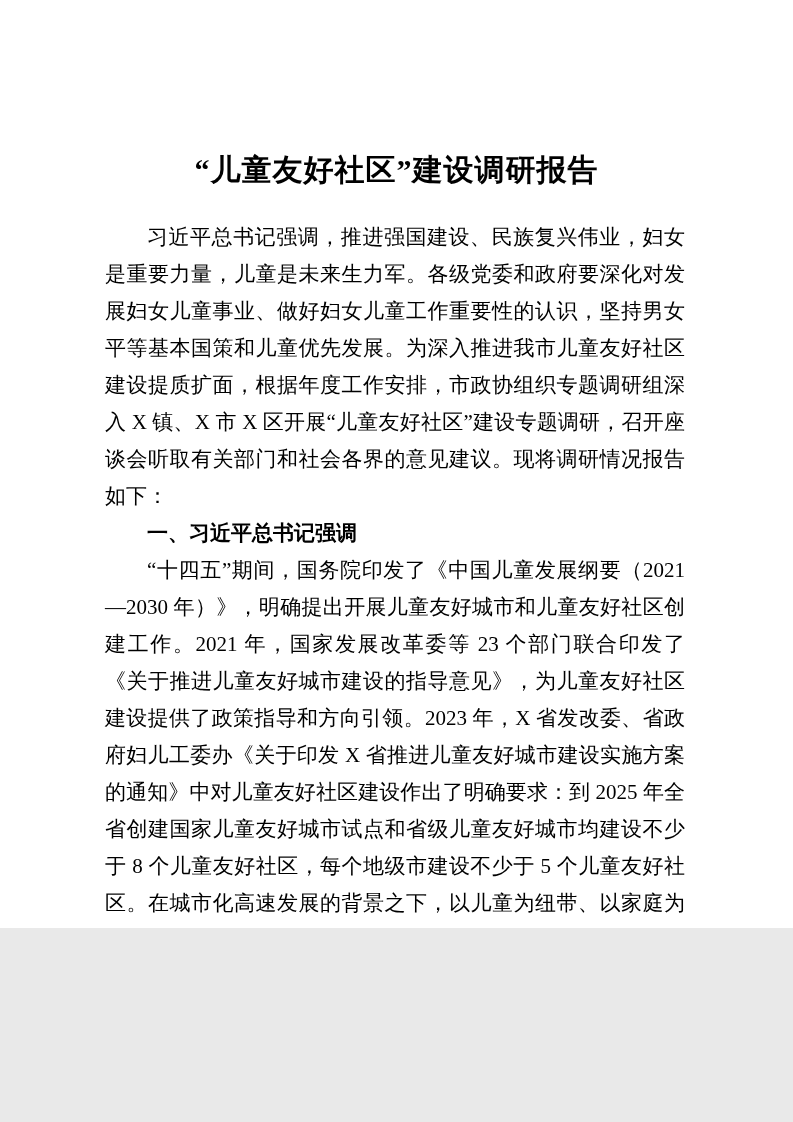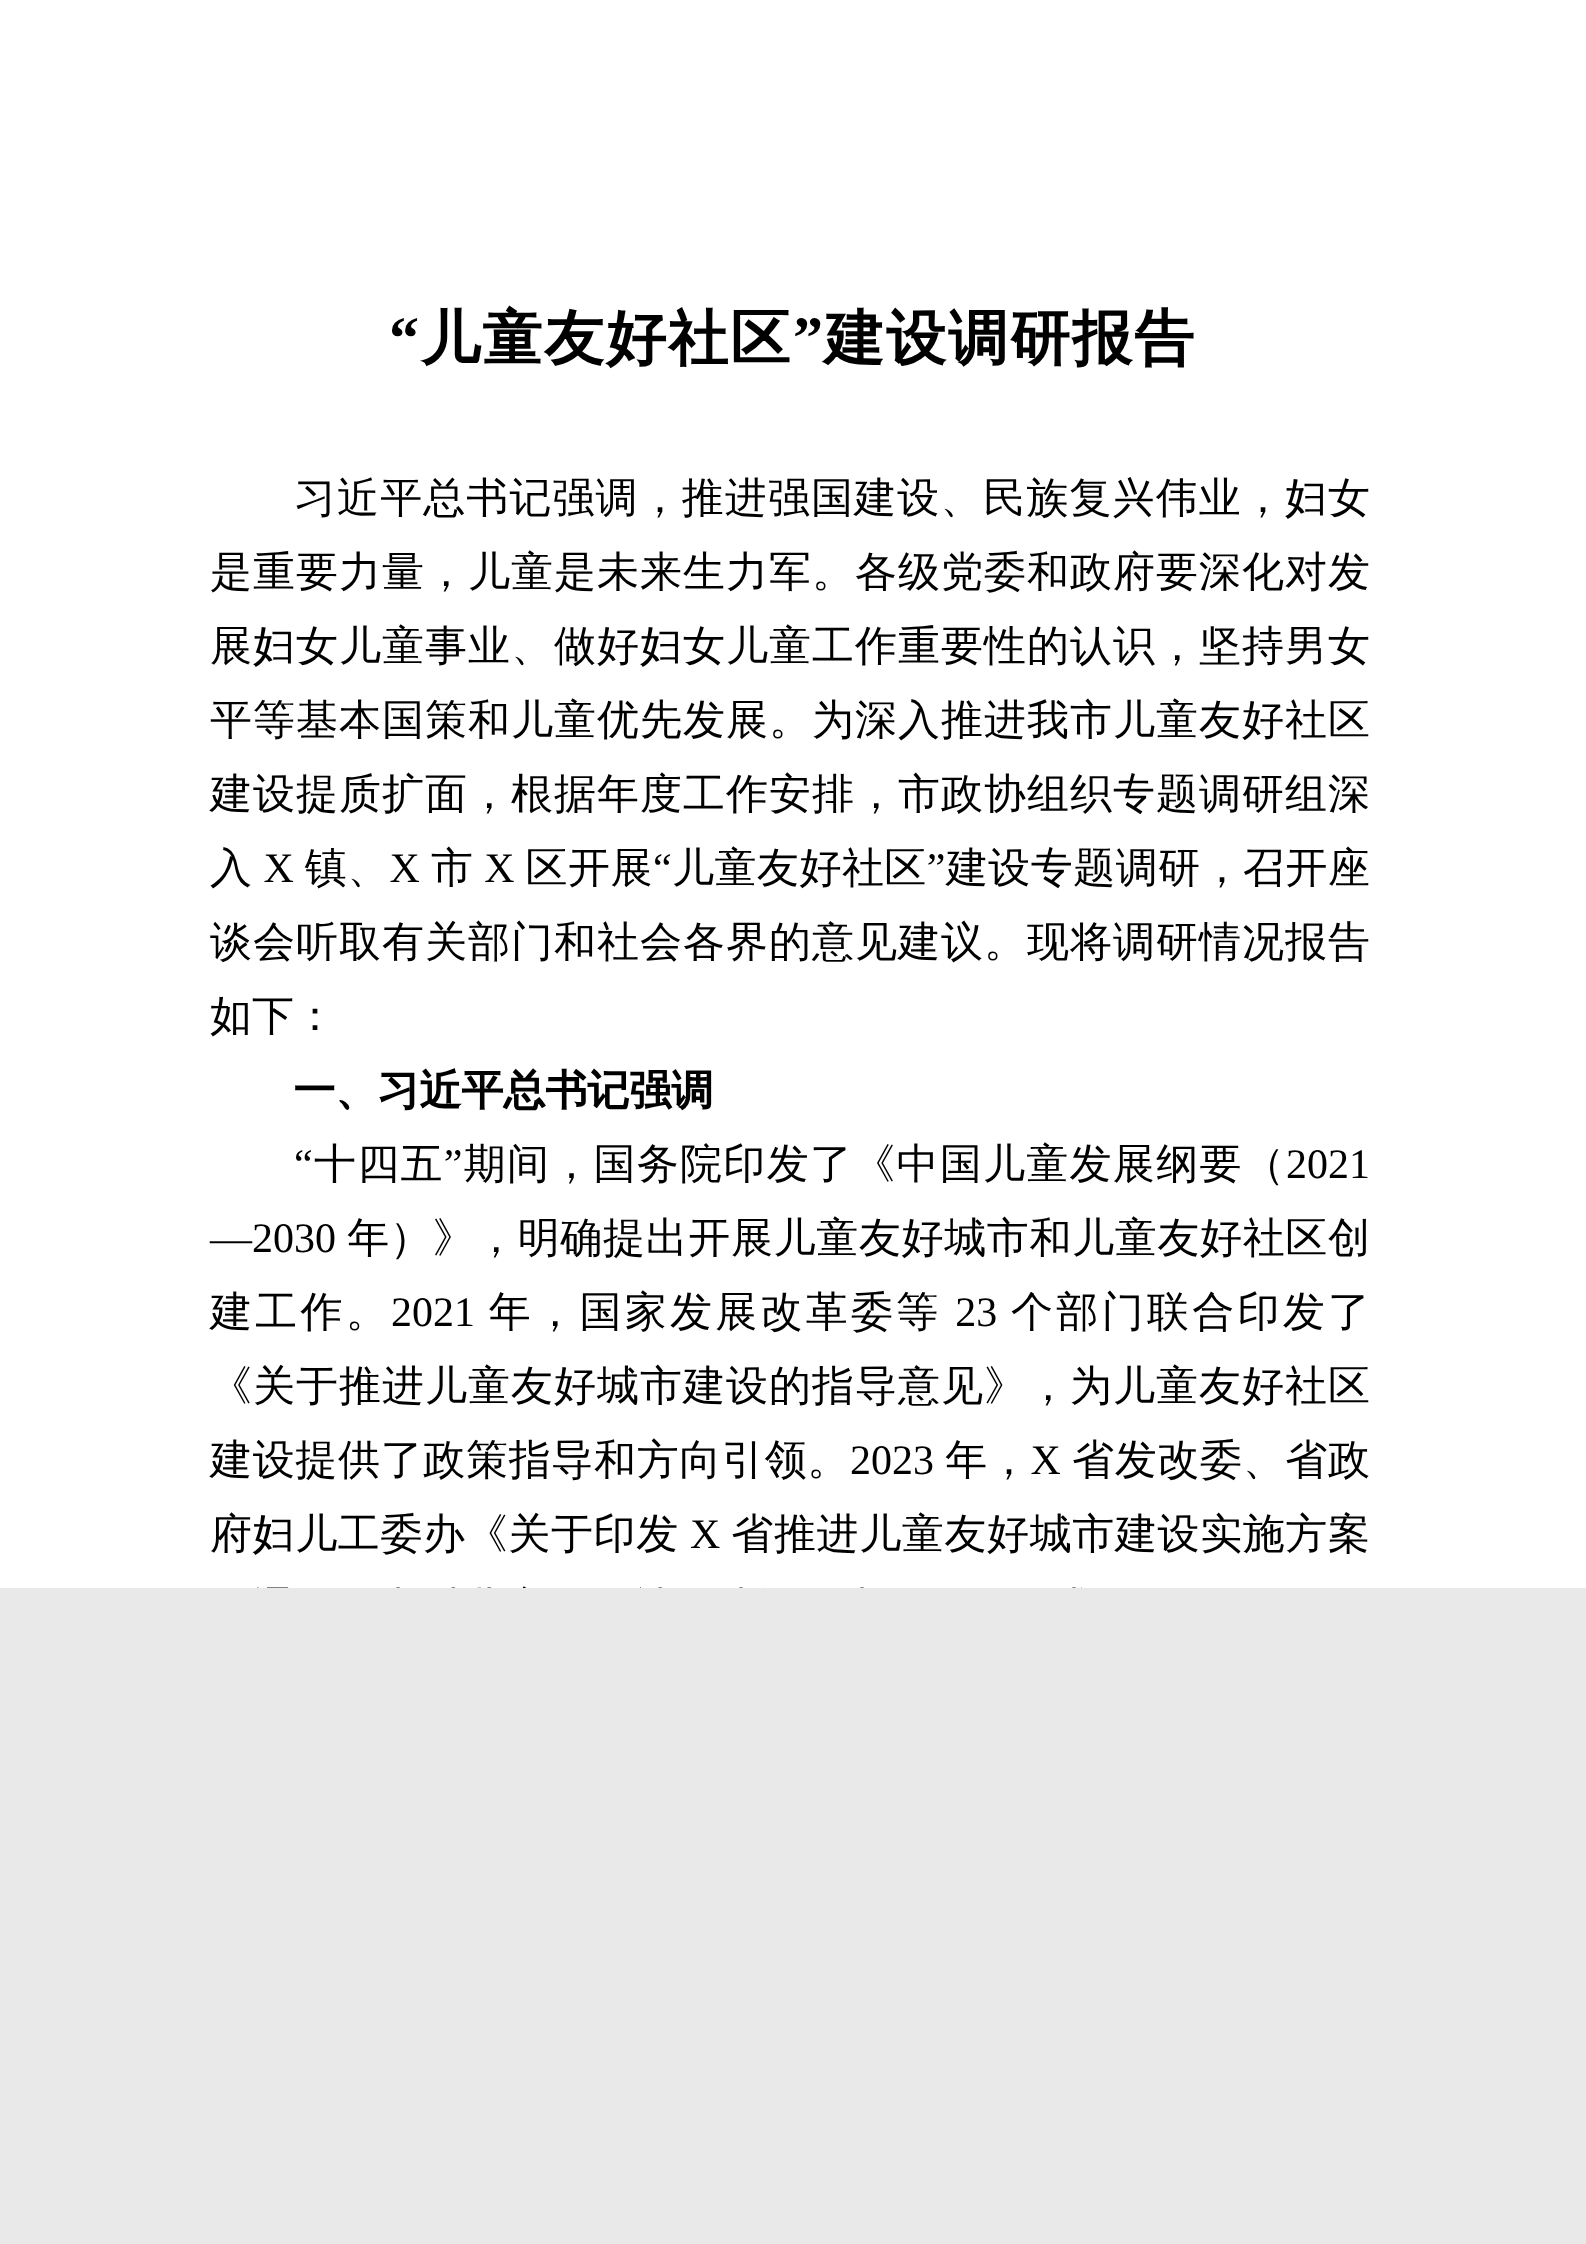--- a/index.html
+++ b/index.html
@@ -3,37 +3,37 @@
 <meta charset="utf-8">
 <style>
   html, body {
     margin: 0;
     padding: 0;
     background: #e9e9e9;
   }
   .page {
     position: relative;
     width: 793px;
-    height: 794px;
+    height: 928px;
     margin: 0 auto;
     background: #ffffff;
     overflow: hidden;
     font-family: "Liberation Serif", "DejaVu Serif", serif;
     color: #000000;
   }
   .doc-title {
     margin: 148px 90px 0 90px;
     font-size: 30px;
     line-height: 44px;
     font-weight: 700;
     text-align: center;
     letter-spacing: 1px;
   }
   .doc-body {
-    margin: 39px 108px 0 105px;
+    margin: 27px 108px 0 105px;
     font-size: 21px;
     line-height: 37px;
     text-align: justify;
     text-justify: inter-ideograph;
   }
   .doc-body p {
     margin: 0;
     padding: 0;
     text-indent: 2em;
   }

